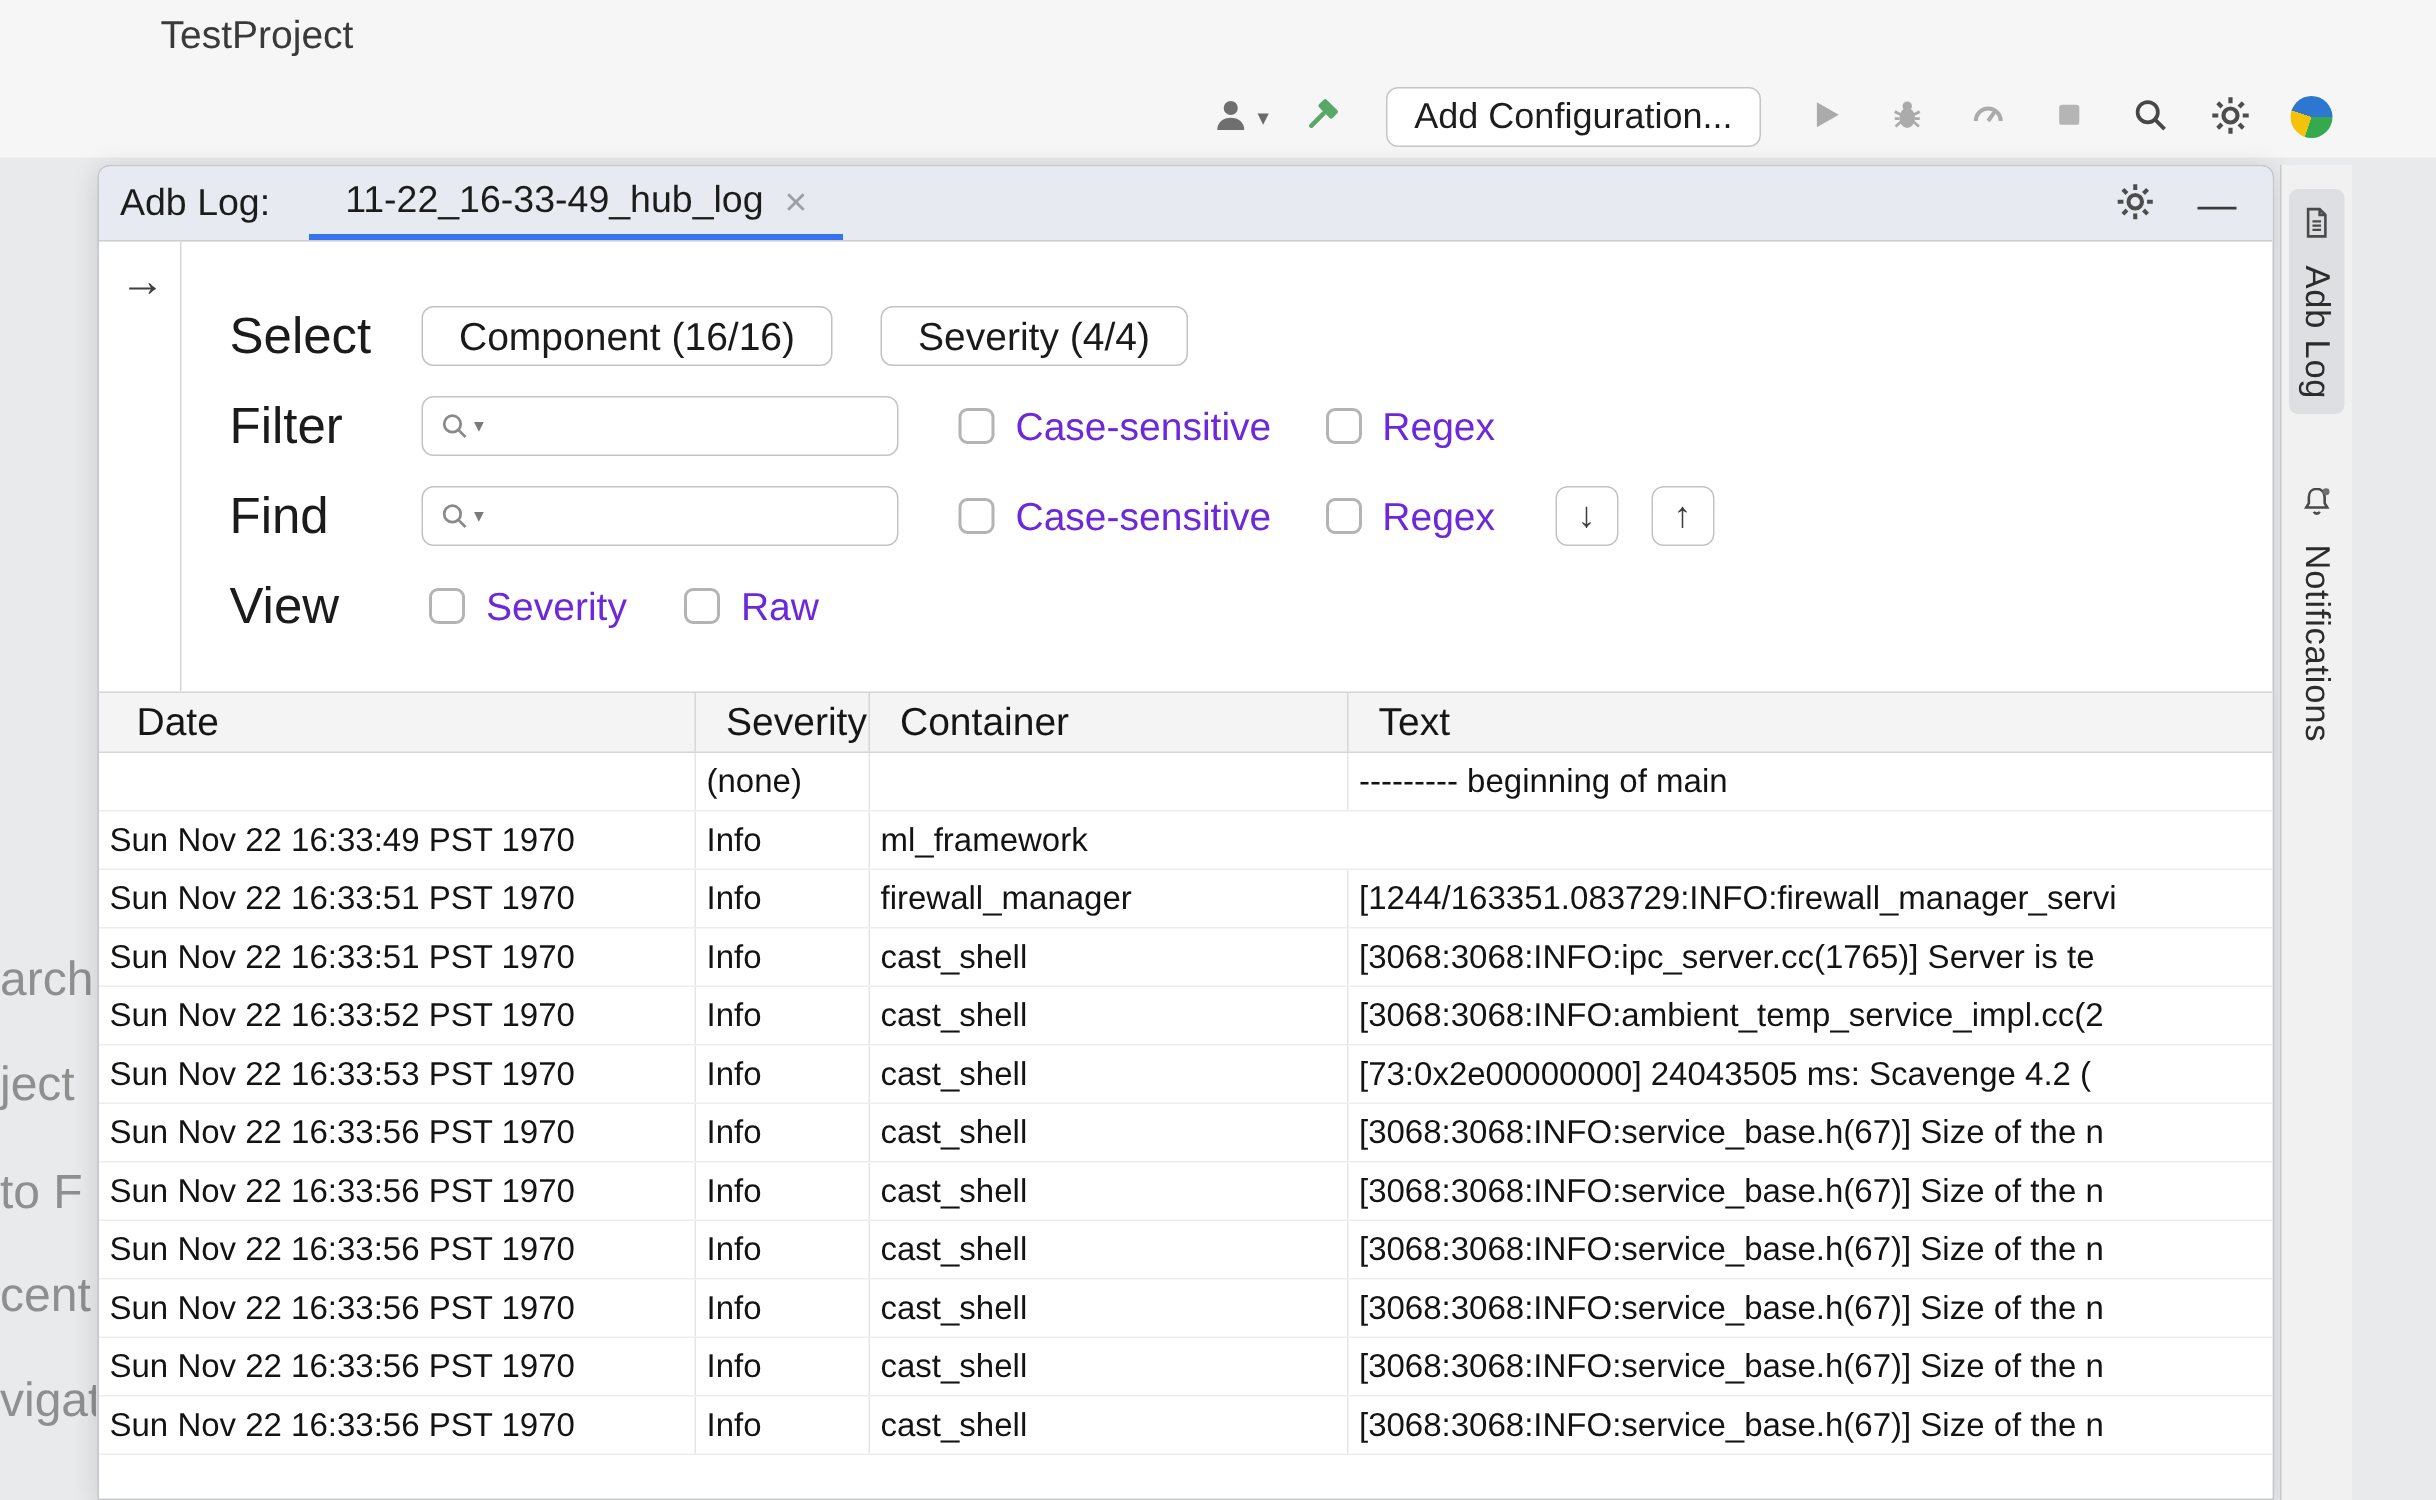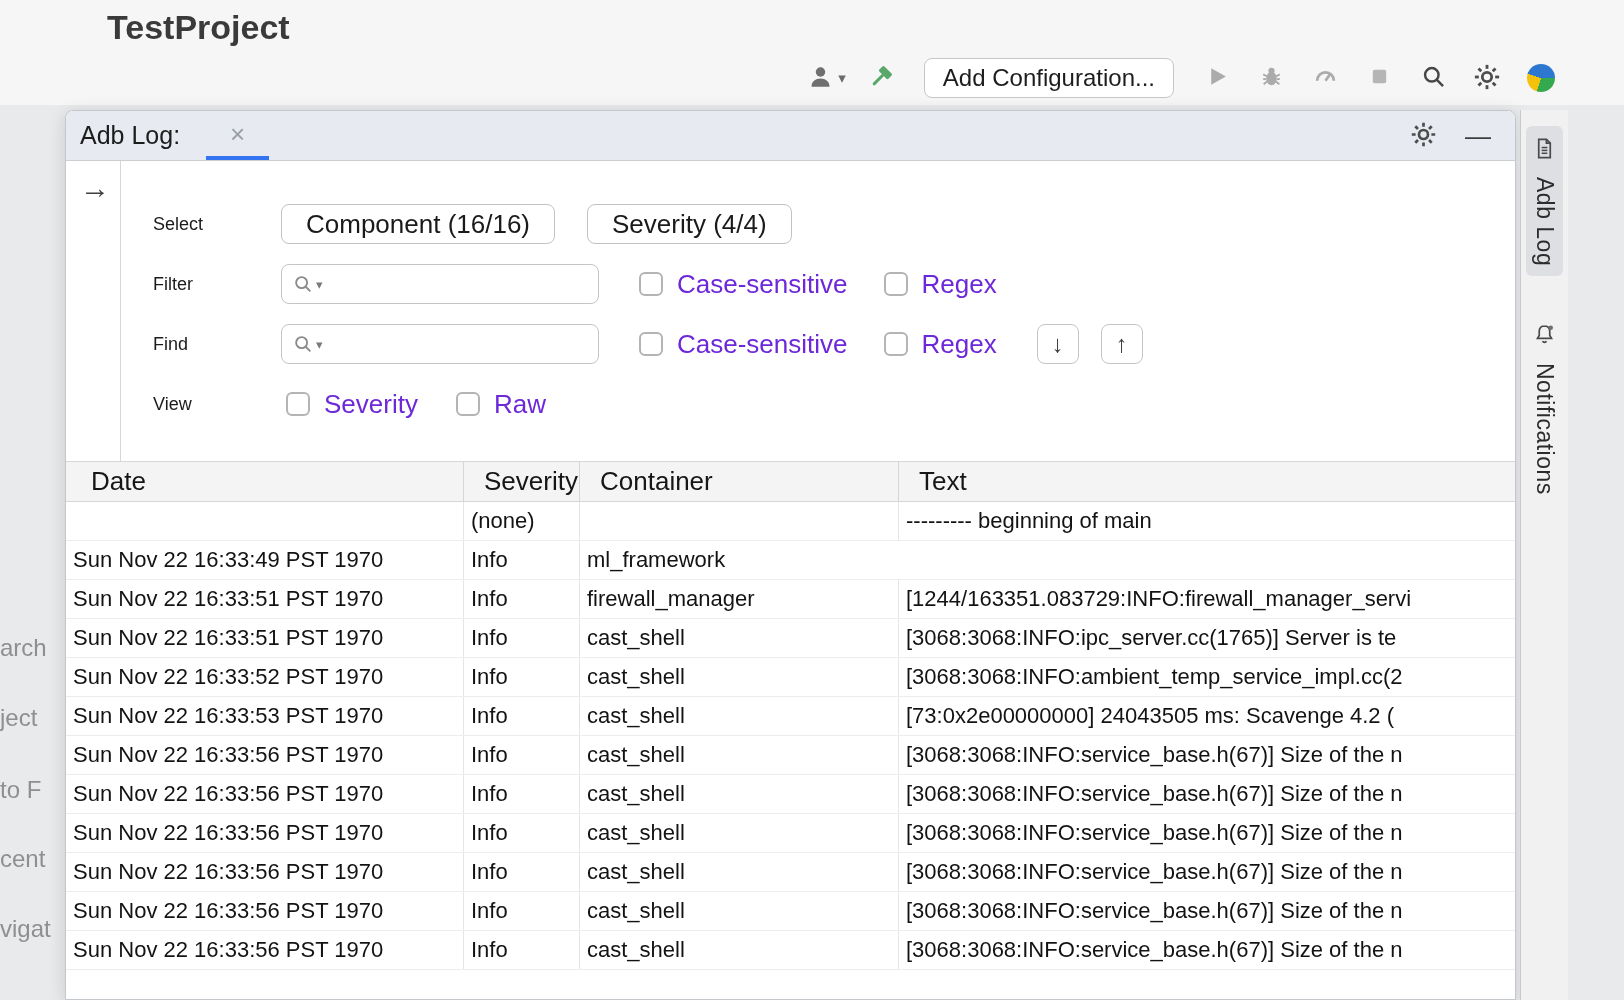--- a/index.html
+++ b/index.html
@@ -7,25 +7,25 @@
   body {
     font-family:"Liberation Sans","DejaVu Sans",sans-serif;
     background:#e9eaec;
     color:#1b1b1b;
     position:relative;
     font-size:26px;
   }
   
   .bg-frag {
     position:absolute; left:0; width:64px; overflow:hidden;
-    font-size:24px; font-weight:500; color:#8f8f8f; white-space:nowrap;
+    font-size:32px; font-weight:500; color:#8f8f8f; white-space:nowrap;
   }
   
   .topbar { position:absolute; left:0; top:0; width:100%; height:105px; background:#f6f6f7; }
-  .win-title { position:absolute; left:107px; top:8px; font-size:34px; font-weight:700; color:#3a3a3a; }
+  .win-title { position:absolute; left:107px; top:8px; font-size:26px; font-weight:400; color:#3a3a3a; }
   .toolbar { position:absolute; right:64px; top:58px; display:flex; align-items:center; gap:16px; }
   .tb-item {
     background:none; border:none; height:40px; min-width:38px;
     display:inline-flex; align-items:center; justify-content:center; cursor:pointer; gap:4px;
   }
   .caret { font-size:15px; color:#6b6b6b; }
   .add-config {
     height:40px; padding:0 18px; margin:0 8px;
     background:#ffffff; border:1px solid #c6c6c6; border-radius:8px;
     font-size:24px; color:#1d1d1d; cursor:pointer; white-space:nowrap;
@@ -59,21 +59,21 @@
   .minimize-glyph { font-size:26px; color:#3c3c3c; line-height:1; }
   
   .controls-wrap { height:300px; flex:none; display:flex; overflow:hidden; }
   .gutter { width:55px; flex:none; border-right:1px solid #d7d7d7; position:relative; }
   .gutter-arrow {
     position:absolute; left:14px; top:12px; background:none; border:none;
     font-size:30px; color:#3f3f3f; cursor:pointer; line-height:1;
   }
   .controls { flex:1; padding:44px 0 0 32px; overflow:hidden; }
   .crow { display:flex; align-items:center; height:38px; margin-bottom:22px; }
-  .clabel { width:128px; font-size:18px; color:#1b1b1b; flex:none; }
+  .clabel { width:128px; font-size:34px; color:#1b1b1b; flex:none; }
   .btn {
     height:40px; padding:0 24px; border:1px solid #c2c2c2; border-radius:8px;
     background:#fff; font-size:26px; color:#1a1a1a; cursor:pointer; white-space:nowrap;
     font-family:inherit;
   }
   .btn + .btn { margin-left:32px; }
   .search-field {
     width:318px; height:40px; border:1px solid #c4c4c4; border-radius:8px;
     display:flex; align-items:center; padding:0 10px; background:#fff; flex:none;
   }
@@ -222,20 +222,21 @@
     <button class="tb-item">
       <span class="sphere"></span>
     </button>
   </div>
 </header>
 
 <section class="panel">
   <div class="panel-header">
     <span class="panel-title">Adb Log:</span>
     <div class="tab">
+      <span>11-22_16-33-49_hub_log</span>
       <span class="tab-close">×</span>
     </div>
     <div class="header-actions">
       <button class="icon-btn">
         <span>
           <svg viewBox="0 0 24 24" width="27" height="27">
               <circle cx="12" cy="12" r="4" fill="none" stroke="#4d4d4d" stroke-width="2.4"></circle>
               <g stroke="#4d4d4d" stroke-width="2.4">
                 <line x1="12" y1="1.6" x2="12" y2="5"></line>
                 <line x1="12" y1="19" x2="12" y2="22.4"></line>

